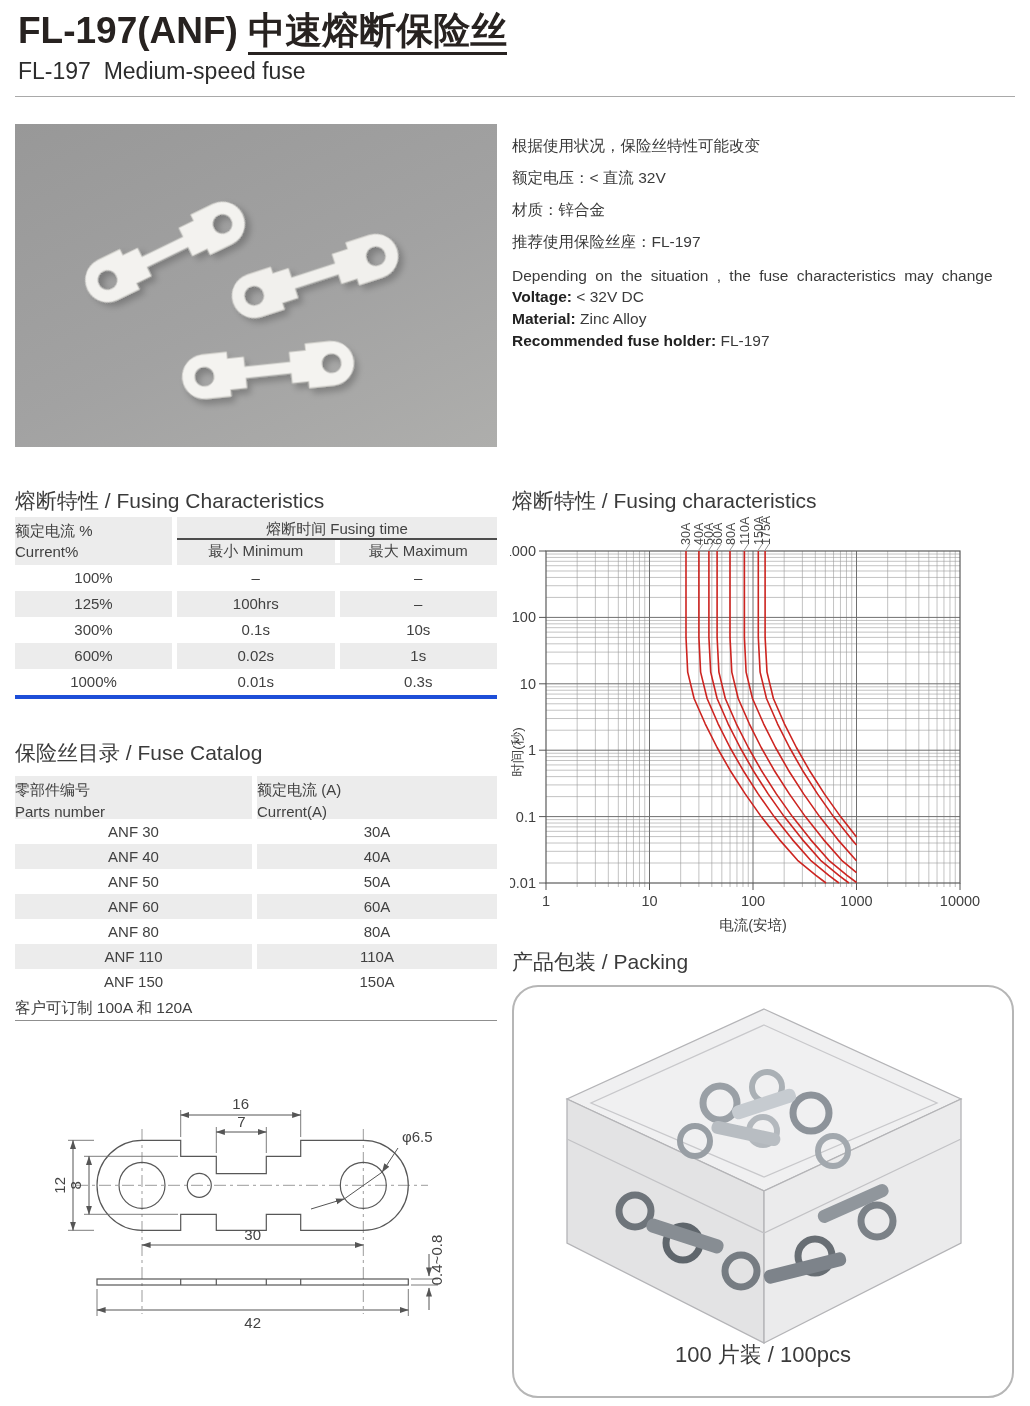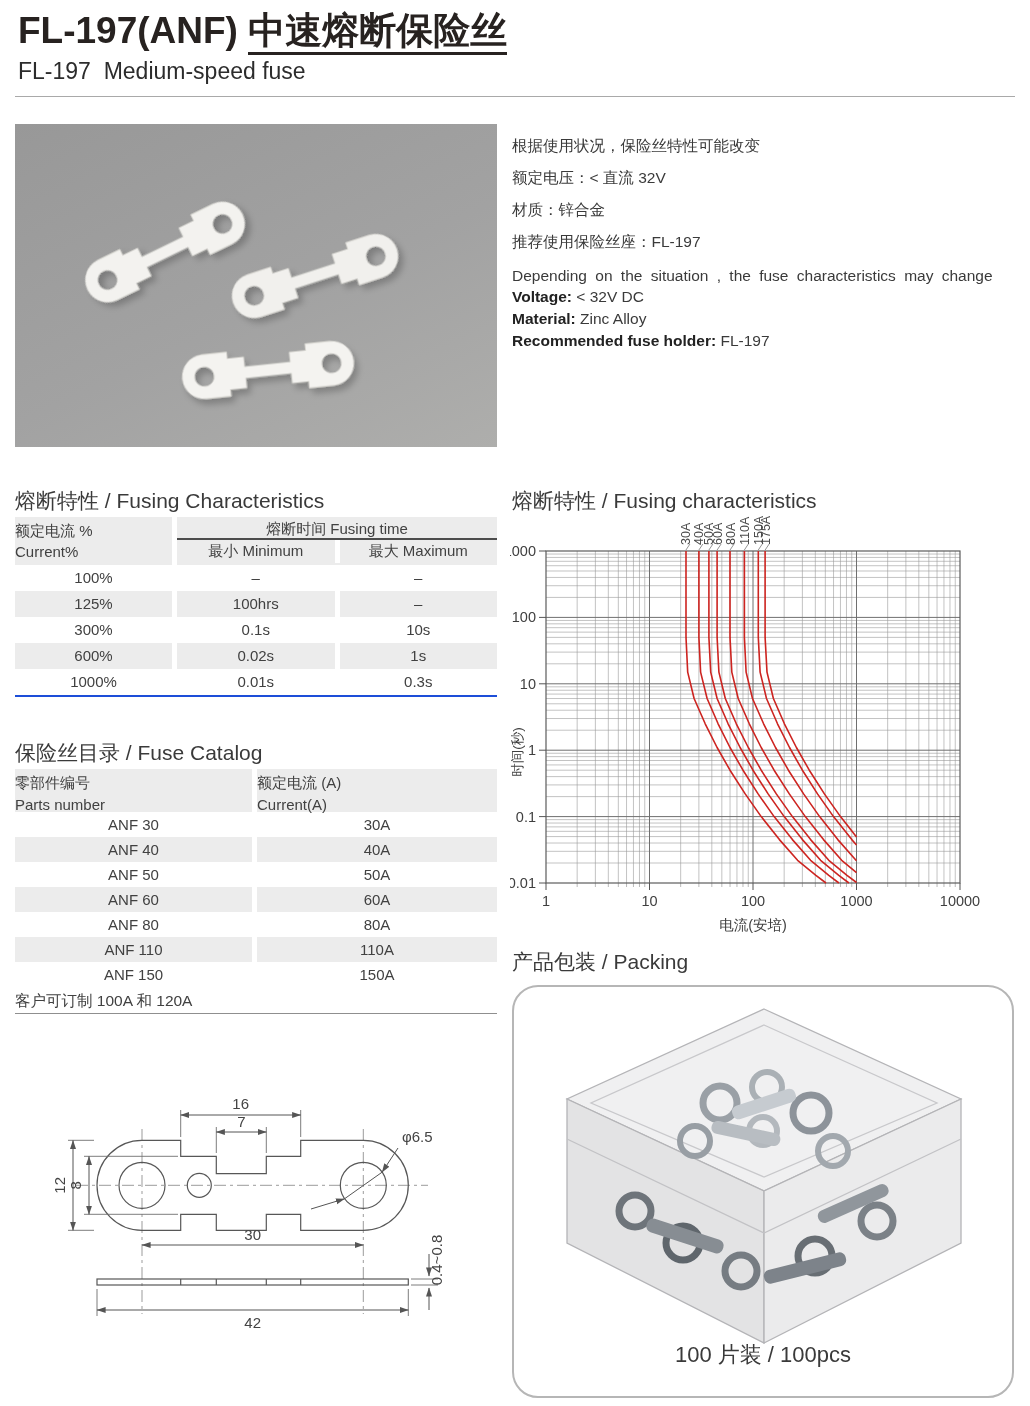--- a/index.html
+++ b/index.html
@@ -36,23 +36,23 @@
   .t1-head .c1 { width:157px; background:#ececec; display:flex; flex-direction:column;
                  justify-content:center; line-height:21px; }
   .t1-head .right { flex:1; background:#ececec; }
   .t1-head .span-h { height:23px; line-height:23px; text-align:center; border-bottom:2px solid #4c4c4c; }
   .t1-head .subs { display:flex; height:23px; line-height:22px; }
   .t1-head .subs div { flex:1; text-align:center; }
   .t1-head .subs div:first-child { border-right:5px solid #fff; }
   .t1-row { height:26px; line-height:26px; }
   .t1-row .c1 { width:157px; }
   .t1-row .c2, .t1-row .c3 { width:157.5px; flex:1; }
-  .t1-bottom { border-bottom:2px solid #1d4ed8; }
-
-  .t2-head { display:flex; gap:5px; height:43px; }
+  .t1-bottom { border-bottom:4px solid #1d4ed8; }
+
+  .t2-head { display:flex; gap:5px; height:43px;margin-top:7px; }
   .t2-head div { line-height:20px; padding-top:2px; }
   .t2-head .c1 { width:237px; background:#ececec; }
   .t2-head .c2 { flex:1; background:#ececec; }
   .t2-row { height:25px; line-height:25px;align-items:center; }
   .t2-row .c1 { width:237px; }
   .t2-row .c2 { flex:1; }
   .t2-note { height:27px; line-height:27px; text-align:left; font-size:15.5px;
              border-bottom:1px solid #8f8f8f; }
 
   

